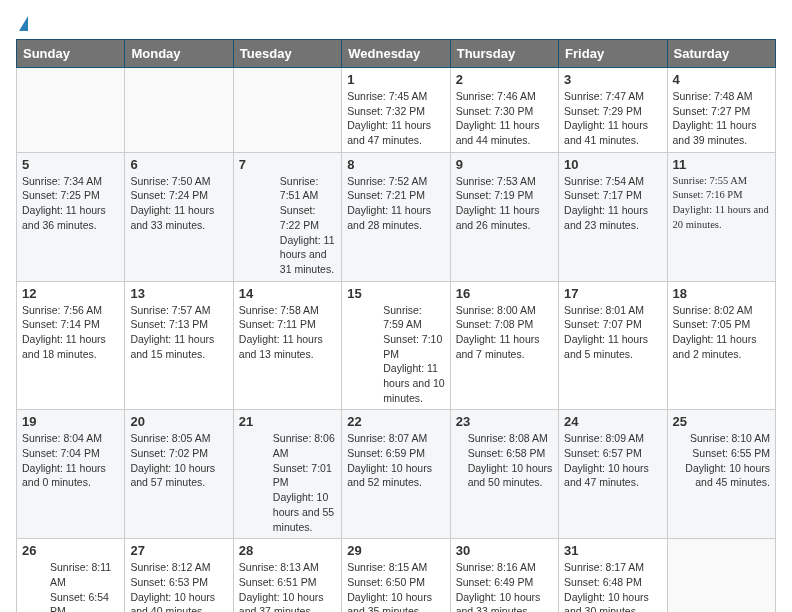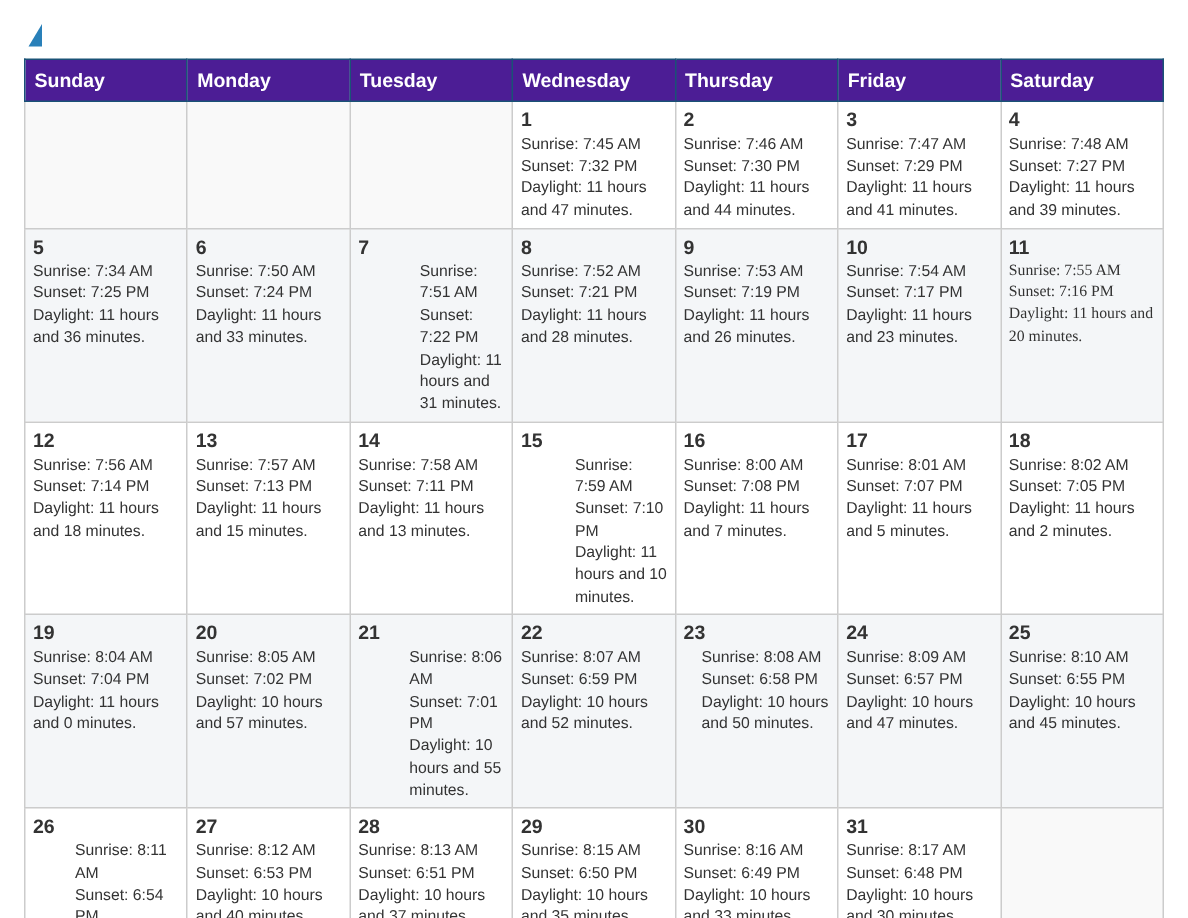--- a/index.html
+++ b/index.html
@@ -23,21 +23,21 @@
     }
     .title-area {
       text-align: right;
     }
     table {
       width: 100%;
       border-collapse: collapse;
       table-layout: fixed;
     }
     thead tr th {
-      background-color: #4c1d95;
+      background-color: #737373;
       color: #fff;
       text-align: left;
       padding: 6px 6px;
       font-size: 13px;
       font-weight: bold;
       border: 1px solid #1a5276;
     }
     tbody tr td {
       border: 1px solid #ccc;
       vertical-align: top;
@@ -244,21 +244,21 @@
 Daylight: 10 hours and 50 minutes.</div>
         </td>
         <td>
           <span class="day-number">24</span>
           <div class="cell-content" style="white-space: pre-line;">Sunrise: 8:09 AM
 Sunset: 6:57 PM
 Daylight: 10 hours and 47 minutes.</div>
         </td>
         <td>
           <span class="day-number">25</span>
-          <div class="cell-content" style="white-space: pre-line;">Sunrise: 8:10 AM
+          <div class="cell-content" style="white-space: pre-line; text-align: right;">Sunrise: 8:10 AM
 Sunset: 6:55 PM
 Daylight: 10 hours and 45 minutes.</div>
         </td>
       </tr>
       <tr>
         <td>
           <span class="day-number">26</span>
           <div class="cell-content" style="white-space: pre-line; margin-left: 28px;">Sunrise: 8:11 AM
 Sunset: 6:54 PM
 Daylight: 10 hours and 42 minutes.</div>

